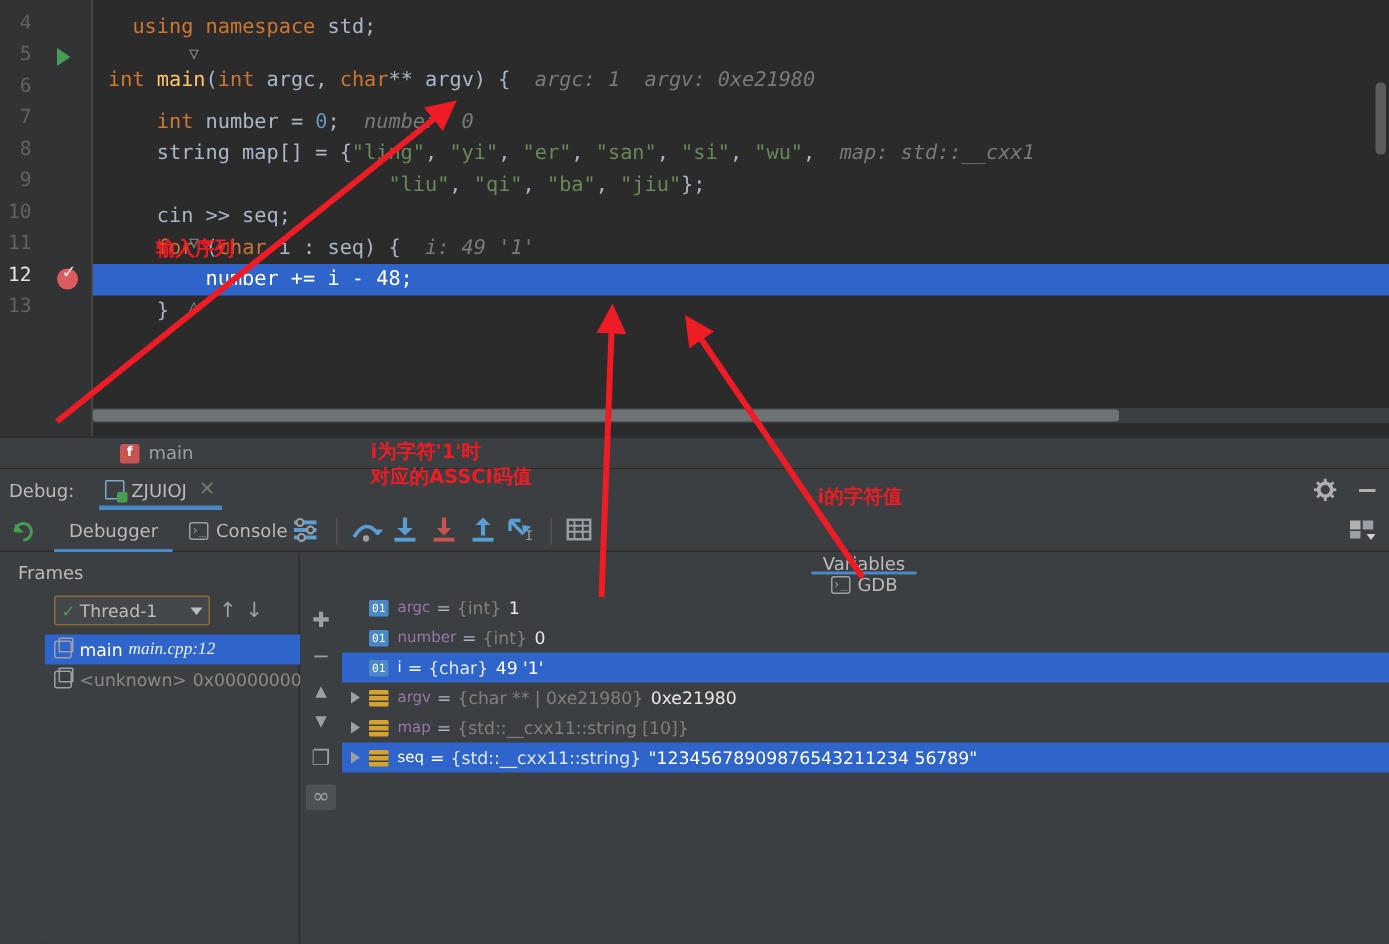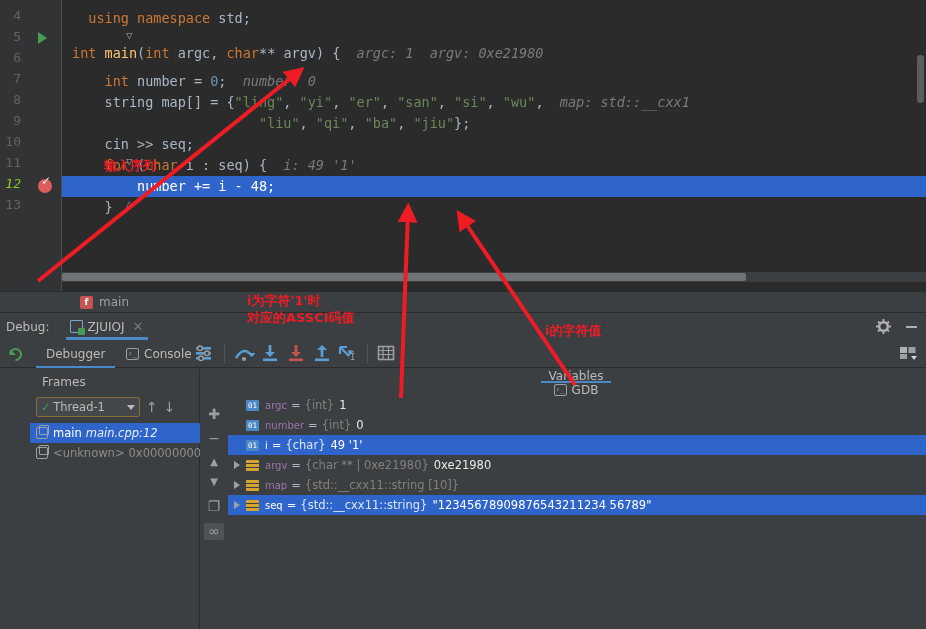--- a/index.html
+++ b/index.html
@@ -18,21 +18,21 @@
     background: #2b2b2b;
   }
   .gutter {
     position: absolute; left: 0; top: 0; width: 62px; height: 291px;
     background: #313335; border-right: 1px solid #4b4b4b;
   }
   .lnum {
     position: absolute; right: 40px; width: 22px; text-align: right;
     color: #606366; font-family: "DejaVu Sans Mono", monospace; font-size: 13px;
   }
-  .lnum.cur { color: #84cc16; font-style: italic; }
+  .lnum.cur { color: #e5e5e5; }
   .gmark { position: absolute; left: 38px; width: 18px; height: 18px; }
   .run-tri {
     width: 0; height: 0; border-left: 9px solid #499c54;
     border-top: 6px solid transparent; border-bottom: 6px solid transparent;
   }
   .bp {
     width: 14px; height: 14px; border-radius: 50%;
     background: #db5c5c; position: relative;
   }
   .bp::after {
@@ -197,21 +197,21 @@
     display:flex; align-items:center; padding-left:6px;
   }
   .frame-row.sel { background:#2f65ca; }
   .fr-icon {
     width:12px;height:12px;border:1.5px solid #9aa0a6;border-radius:2px;margin-right:5px;
     position:relative; flex:none;
   }
   .fr-icon::before{content:"";position:absolute;left:2px;top:-3px;width:8px;height:8px;border:1.5px solid #9aa0a6;border-radius:1px;}
   .fr-name { color:#bbbbbb; font-size:11.5px; }
   .frame-row.sel .fr-name { color:#ffffff; }
-  .fr-loc { color:#a9b7c6; font-size:11.5px; font-style:italic; margin-left:4px; }
+  .fr-loc { color:#a9b7c6; font-size:11.5px; font-style:italic; margin-left:4px;font-family:Liberation Serif, serif; }
   .frame-row.sel .fr-loc { color:#e6eefc; }
   .fr-dim { color:#8c8c8c; font-size:11.5px;text-align:right; }
 
   .vars-strip {
     position:absolute; left:0; top:26px; width:28px; bottom:0;
     background:#3c3f41;
   }
   .vsi { position:absolute; left:5px; width:18px; height:18px; color:#9aa0a6;
          font-size:14px; text-align:center; line-height:18px; }
 
@@ -459,21 +459,21 @@
       </div>
       <div class="lsi" style="top:202px;">
         <svg width="19" height="19" viewBox="0 0 19 19">
           <path d="M11 2 L17 8 L13.5 9 L10.5 14 L5 8.5 L10 5.5 Z" fill="#c9c9c9"></path>
           <path d="M6 13 L2 17" stroke="#c9c9c9" stroke-width="1.8"></path>
         </svg>
       </div>
     </div>
 
     <div class="frames-pane">
-      <div class="pane-tabrow" style="padding-left:30px;">
+      <div class="pane-tabrow" style="">
         <div class="pane-tab">
           <span>Frames</span>
         </div>
       </div>
       <div class="thread-row">
         <div class="thread-combo">
           <span class="tcheck">✓</span>
           <span class="lbl">Thread-1</span>
           <span class="caret"></span>
         </div>

